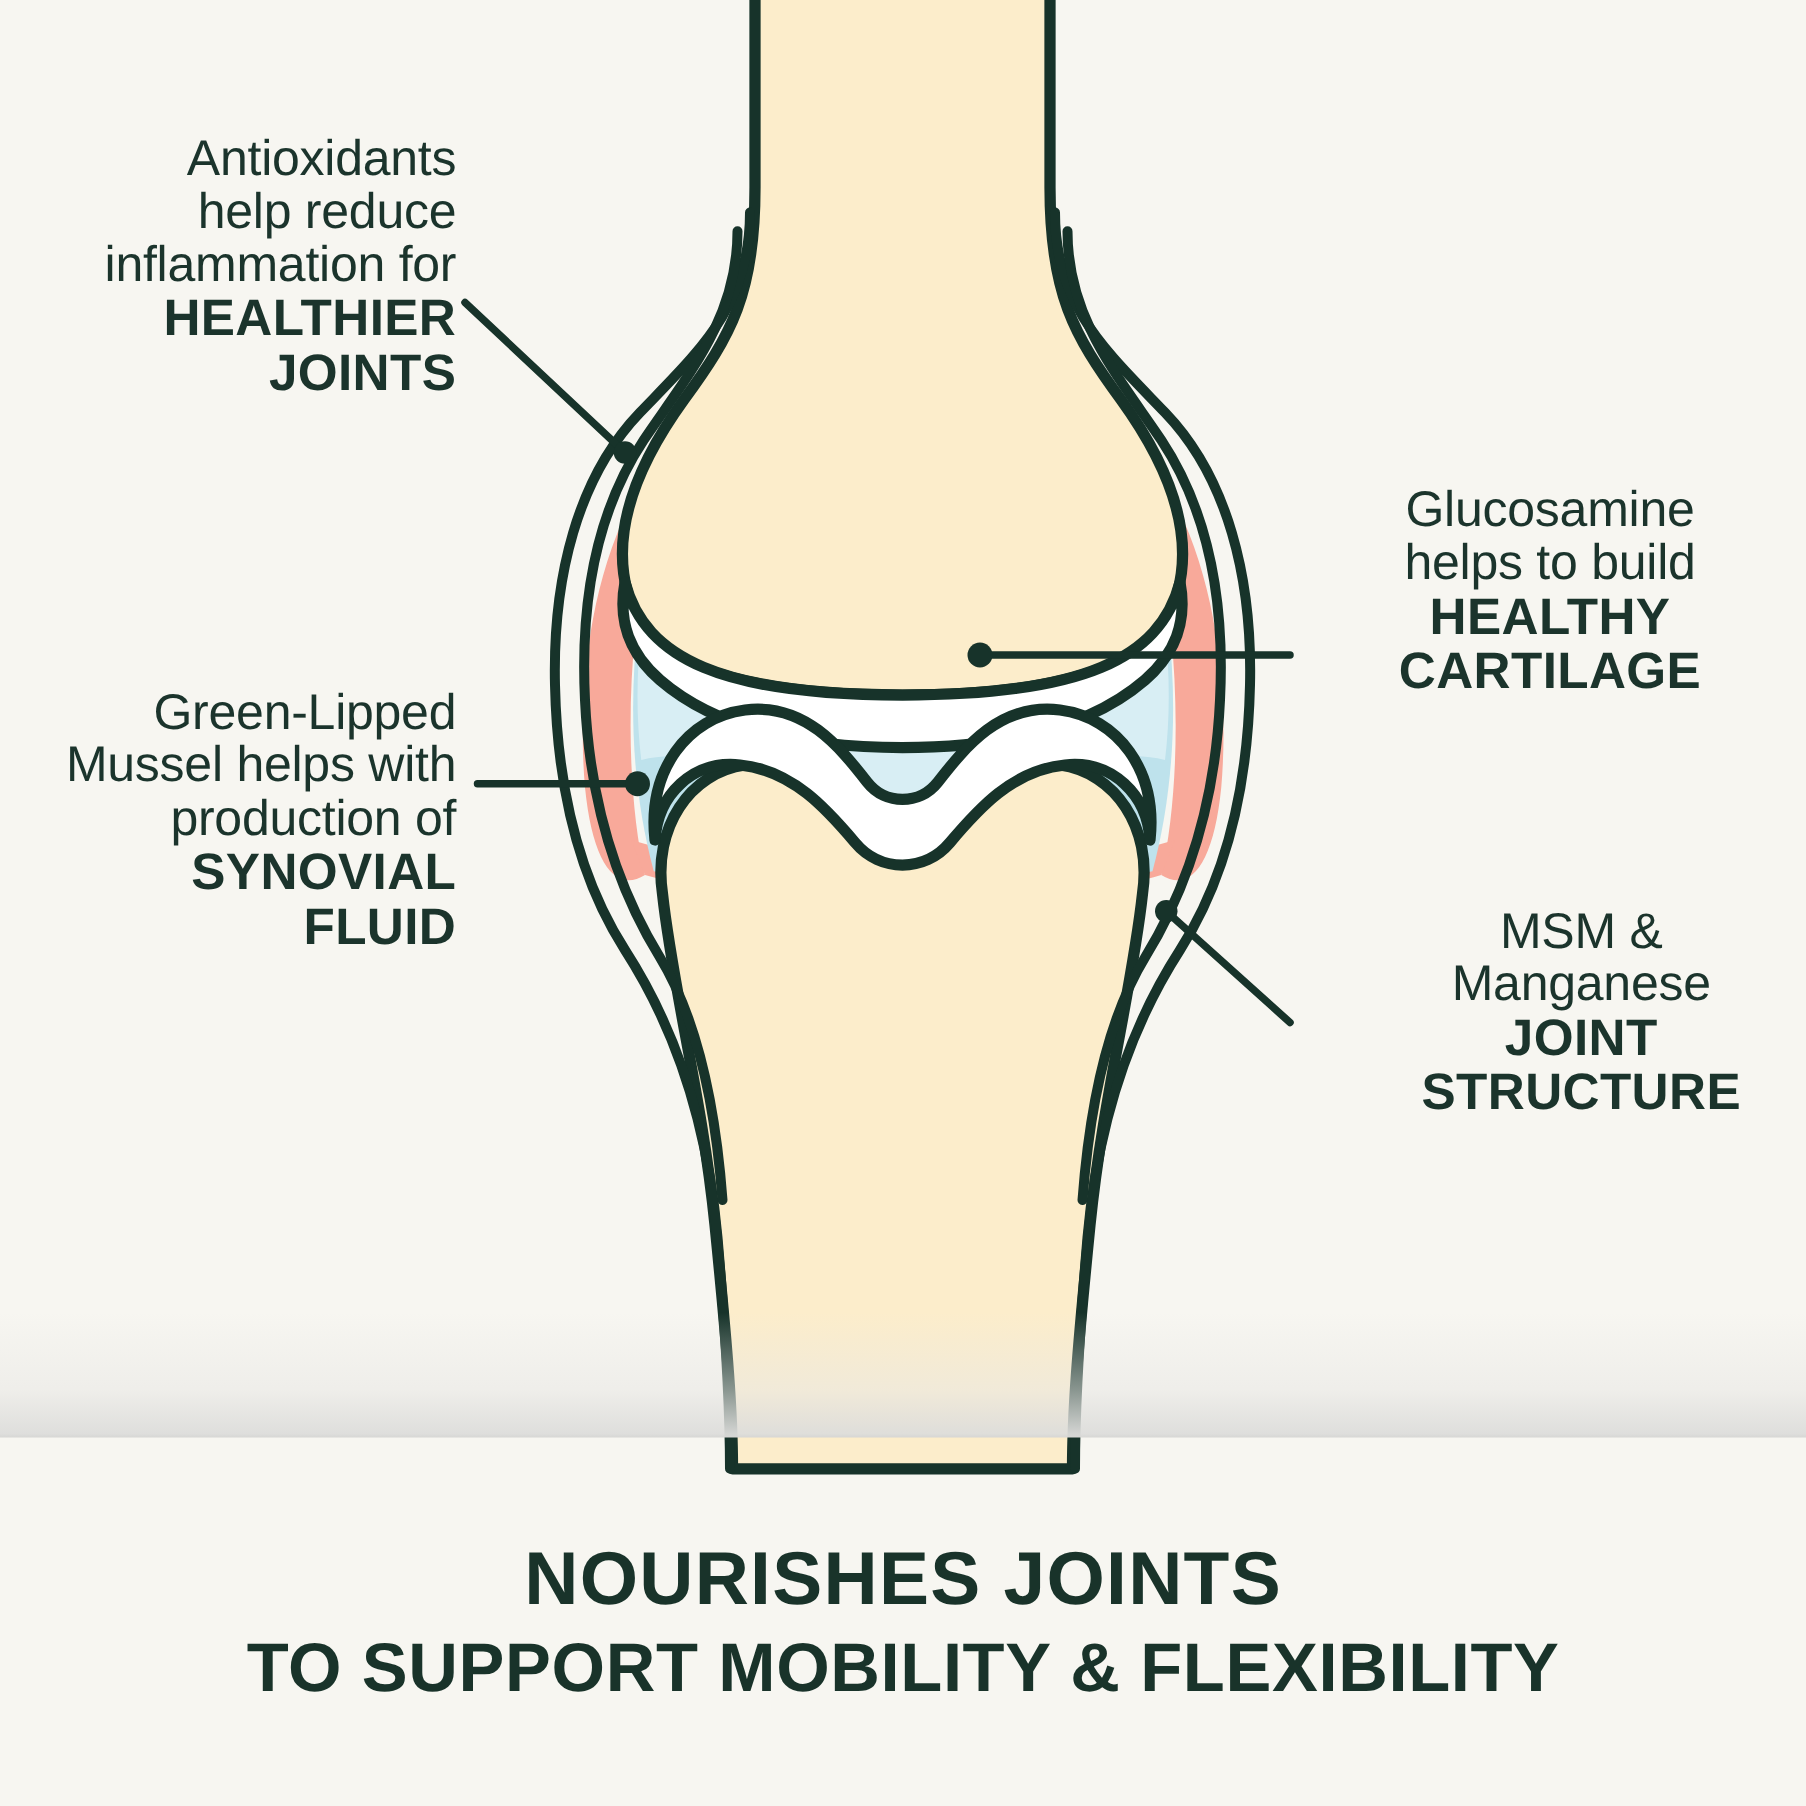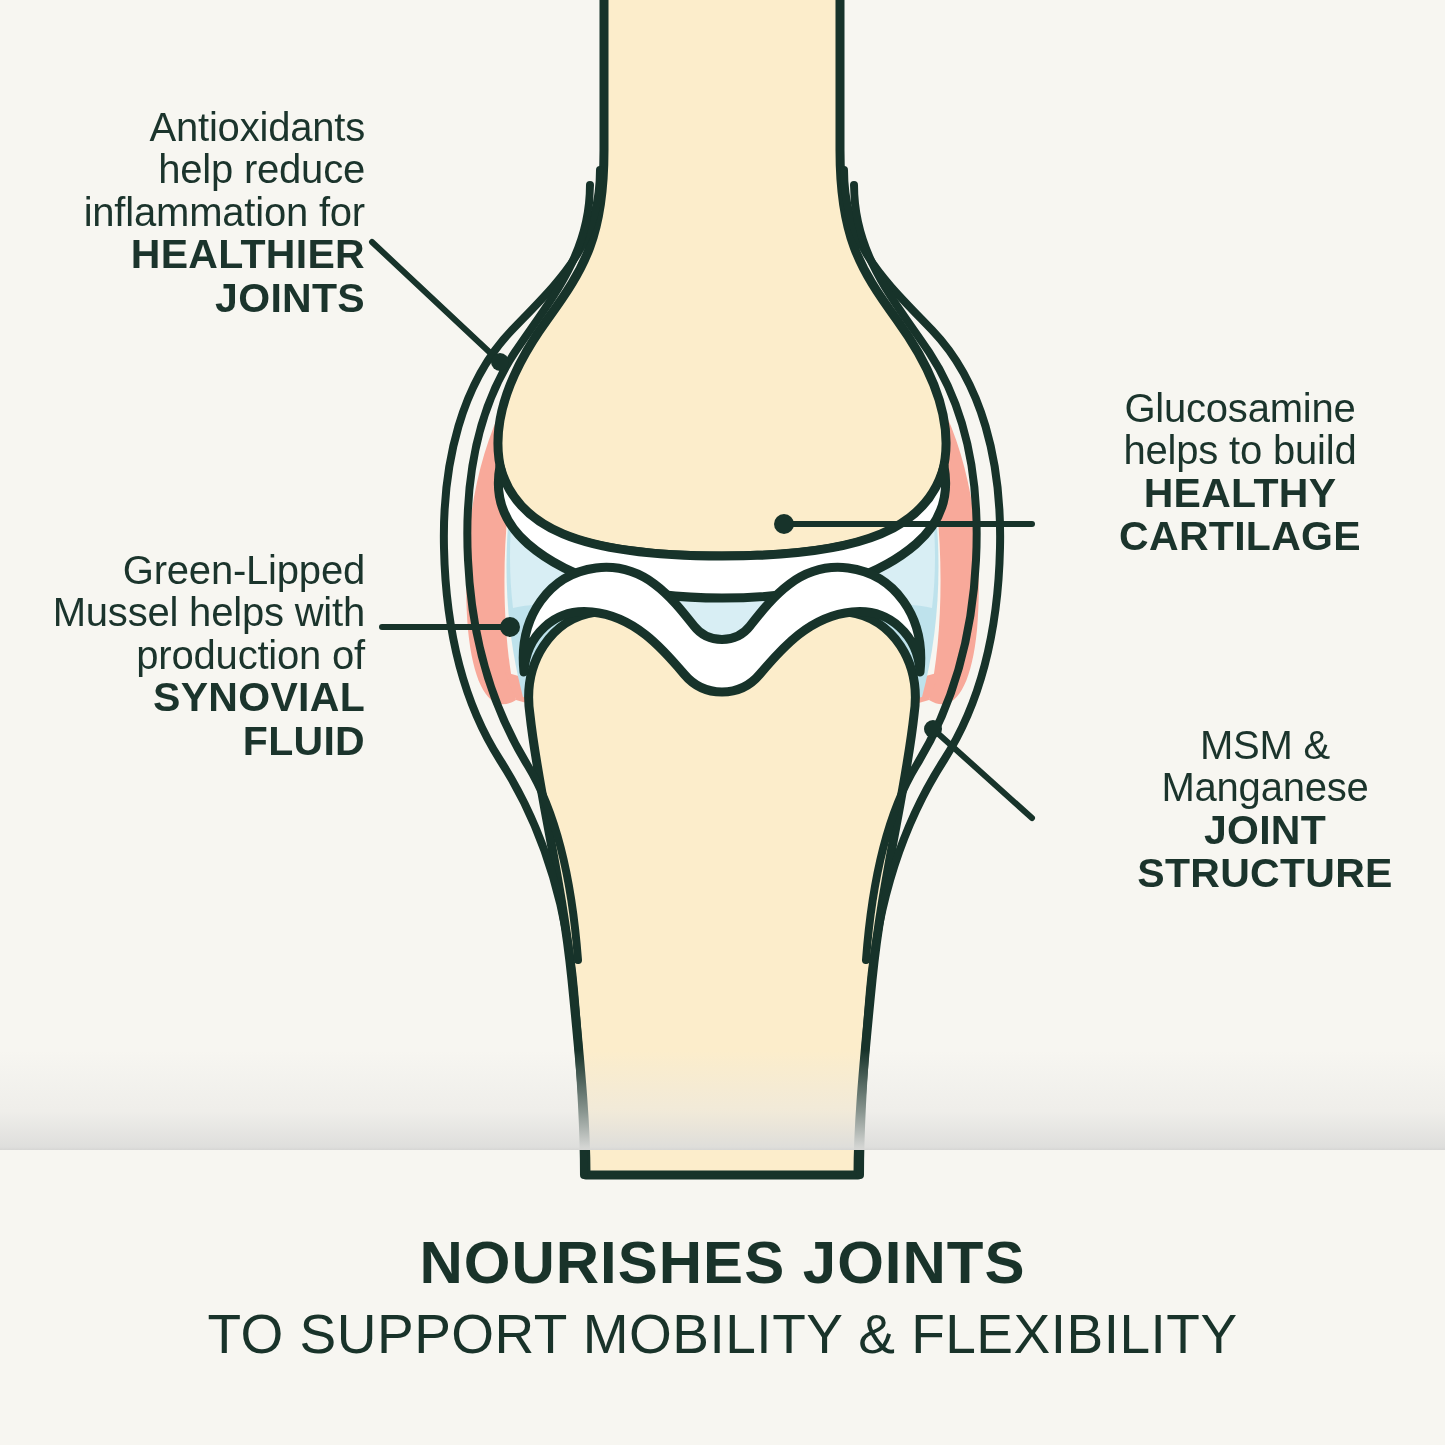--- a/index.html
+++ b/index.html
@@ -96,21 +96,21 @@
     font-size: 60px;
     font-weight: 700;
     color: #19332A;
     letter-spacing: 1px;
     line-height: 1;
     margin: 0 0 14px 0;
     text-align: center;
   }
   #banner-subline {
     font-size: 55px;
-    font-weight: 400;
+    font-weight: 700;
     color: #19332A;
     letter-spacing: 0.5px;
     line-height: 1;
     margin: 0;
     text-align: center;
   }
 </style>
 </head>
 <body>
 

